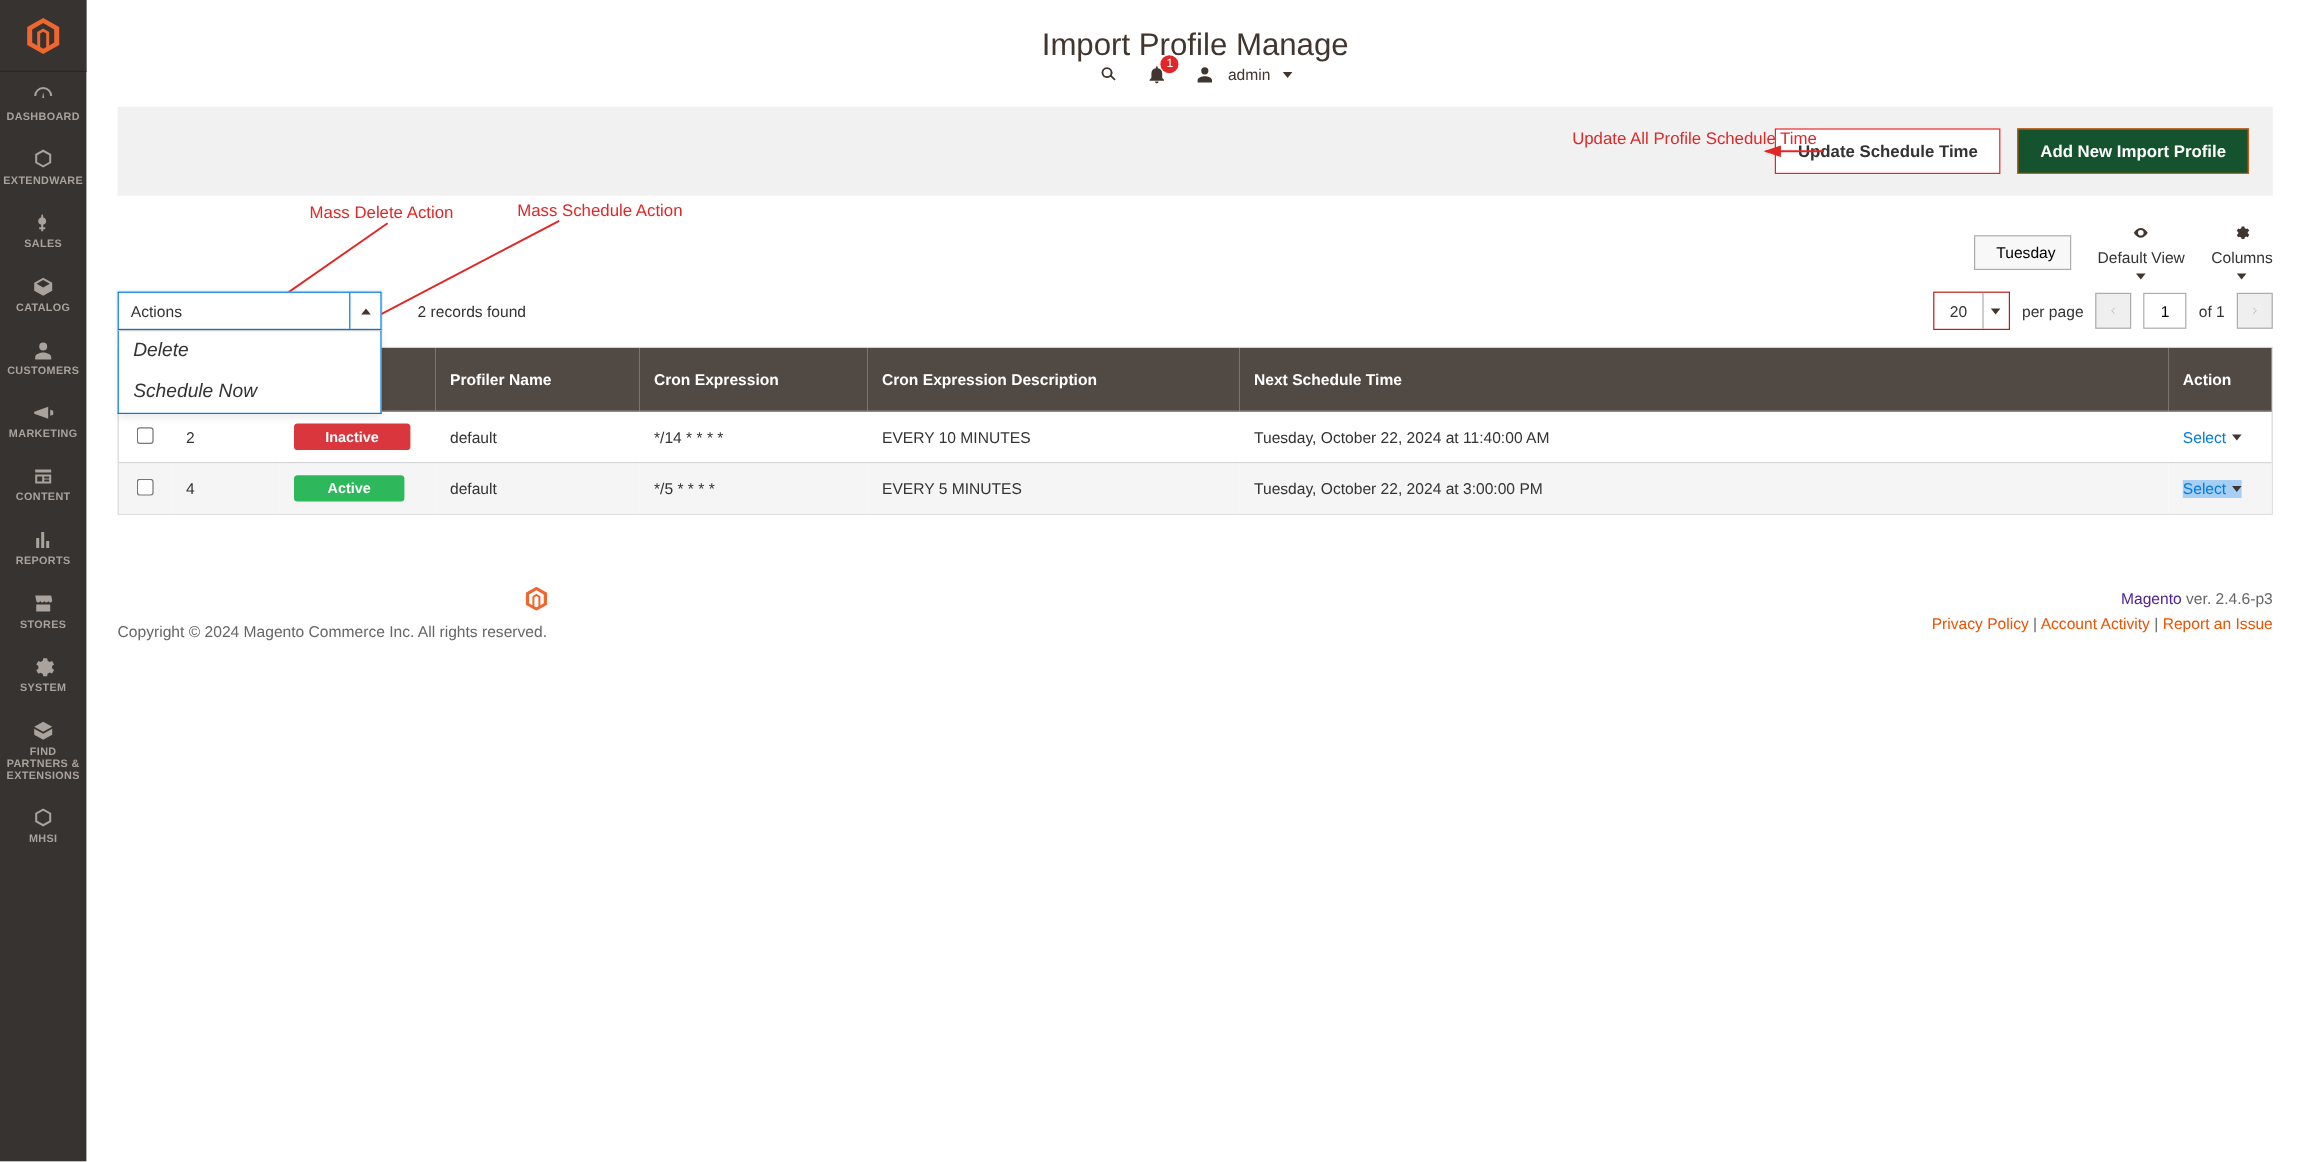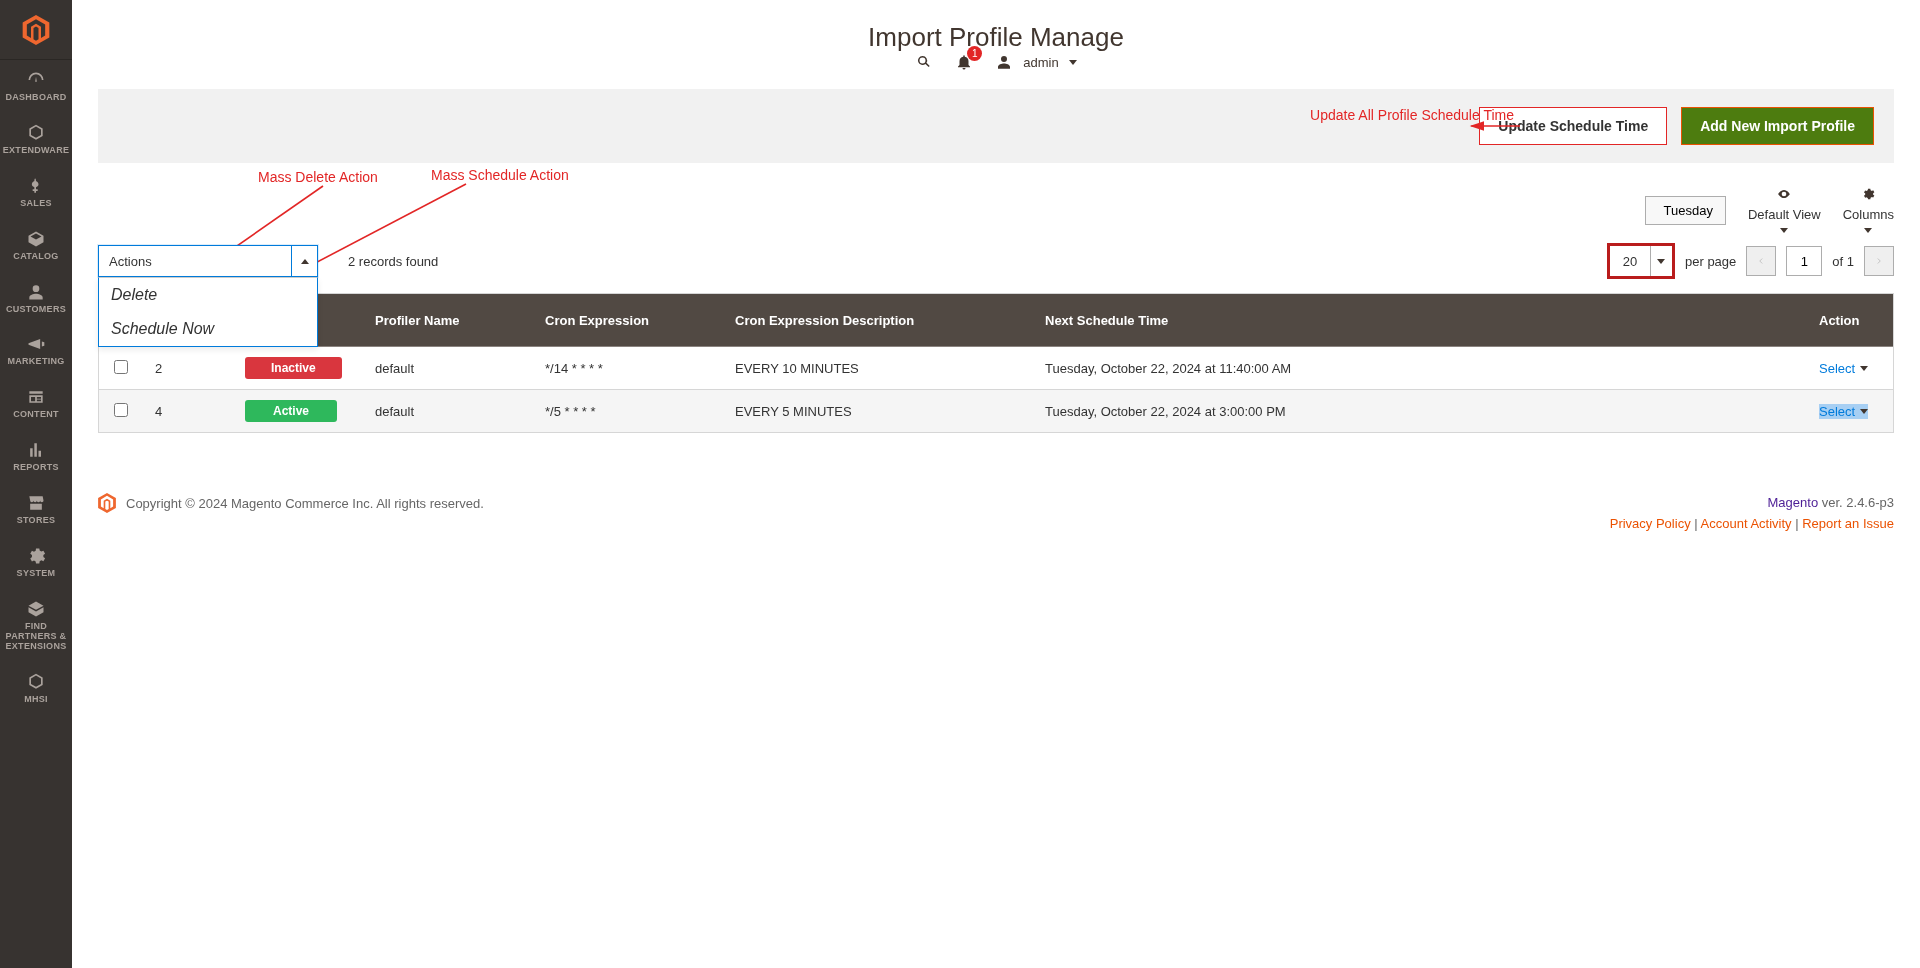--- a/index.html
+++ b/index.html
@@ -22,21 +22,21 @@
   .page-title { font-size: 26px; font-weight: 400; color: #41362f; }
   .user-area { display: flex; align-items: center; gap: 22px; color: #41362f; }
   .user-area .icon-btn { cursor: pointer; display: flex; align-items: center; position: relative; }
   .user-area svg { width: 18px; height: 18px; fill: #41362f; }
   .notif-badge { position: absolute; top: -7px; right: -9px; background: #e22626; color: #fff; font-size: 10px; min-width: 15px; height: 15px; border-radius: 8px; display: flex; align-items: center; justify-content: center; padding: 0 3px; }
   .admin-box { display: flex; align-items: center; gap: 10px; cursor: pointer; font-size: 13px; }
 
   
   .action-bar { background: #f1f1f1; margin: 0 26px; padding: 18px 20px; display: flex; align-items: center; justify-content: flex-end; gap: 14px; position: relative; }
   .btn { font-size: 14px; padding: 10px 18px; border: 1px solid #adadad; background: #fff; cursor: pointer; white-space: nowrap; }
-  .btn.primary { background: #4d7c0f; border-color: #eb5202; color: #fff; font-weight: 600; }
+  .btn.primary { background: #14532d; border-color: #eb5202; color: #fff; font-weight: 600; }
   .btn.secondary { background: #fff; color: #333; font-weight: 600; }
   .btn.highlight-border { border: 1px solid #e22626; }
 
   
   .annotation { position: absolute; color: #e22626; font-size: 14px; pointer-events: none; font-family: Arial, sans-serif; white-space: nowrap; text-shadow: 0 0 2px rgba(255,255,255,.6); }
   .annotation-overlay { position: absolute; inset: 0; pointer-events: none; overflow: visible; }
   .annotation-overlay line { stroke: #e22626; stroke-width: 1.6; }
   .annotation-overlay .arrowhead { fill: #e22626; }
 
   
@@ -50,21 +50,21 @@
   .grid-controls2 { margin: 10px 26px 0 26px; display: flex; align-items: center; justify-content: space-between; position: relative; }
   .actions-wrap { position: relative; width: 220px; }
   .actions-select { width: 220px; height: 32px; border: 1px solid #007bdb; background: #fff; display: flex; align-items: center; justify-content: space-between; padding: 0 10px; cursor: pointer; font-size: 13px; position: relative; box-shadow: 0 0 0 1px #007bdb22; }
   .actions-select .split { width: 26px; height: 100%; border-left: 1px solid #007bdb; display: flex; align-items: center; justify-content: center; margin-right: -10px; }
   .actions-select .caret-up { width: 0; height: 0; border-left: 4px solid transparent; border-right: 4px solid transparent; border-bottom: 5px solid #41362f; }
   .actions-menu { position: absolute; top: 32px; left: 0; width: 220px; background: #fff; border: 1px solid #007bdb; border-top: 1px solid #ccc; z-index: 10; box-shadow: 0 3px 6px rgba(0,0,0,.08); }
   .actions-menu .item { padding: 8px 12px; font-size: 16px; cursor: pointer; font-style: italic; }
   .records-found { margin-left: 30px; font-size: 13px; color: #333; }
 
   .paging { display: flex; align-items: center; gap: 10px; font-size: 13px; }
-  .page-size-sel { display: flex; border: 3px solid #b91c1c; }
+  .page-size-sel { display: flex; border: 1px solid #b91c1c; }
   .page-size-sel .val { width: 40px; height: 30px; display: flex; align-items: center; justify-content: center; }
   .page-size-sel .dd { width: 22px; height: 30px; border-left: 1px solid #adadad; display: flex; align-items: center; justify-content: center; cursor: pointer; }
   .pg-btn { width: 30px; height: 30px; border: 1px solid #adadad; background: #f8f8f8; display: flex; align-items: center; justify-content: center; cursor: pointer; }
   .pg-btn.disabled { background: #efefef; color: #bbb; cursor: default; }
   .pg-input { width: 36px; height: 30px; border: 1px solid #adadad; text-align: center; font-size: 13px; }
 
   
   .grid { margin: 14px 26px 0 26px; border: 1px solid #d6d6d6; }
   .grid table { width: 100%; border-collapse: collapse; table-layout: fixed; }
   .grid thead th { background: #514943; color: #fff; font-weight: 600; font-size: 13px; text-align: left; padding: 10px 12px; border-bottom: 1px solid #8a837f; }
@@ -80,21 +80,21 @@
   .grid .col-act { width: 86px; text-align: left; }
   .status-pill { display: inline-block; min-width: 92px; text-align: center; padding: 4px 26px; border-radius: 3px; color: #fff; font-weight: 600; font-size: 12px; }
   .status-pill.inactive { background: #d9363e; }
   .status-pill.active { background: #2eb85c; }
   .select-act { color: #007bdb; cursor: pointer; display: inline-flex; align-items: center; gap: 5px; }
   .select-act.hl { background: #a7cff3; }
   input[type=checkbox] { width: 14px; height: 14px; }
 
   
   .footer { margin: 60px 26px 40px 26px; display: flex; justify-content: space-between; align-items: flex-start; font-size: 13px; color: #666; }
-  .footer-left { display: flex; align-items: center; gap: 10px; }
+  .footer-left { display: flex; align-items: flex-end; gap: 10px; flex-direction: column; }
   .footer-left svg { width: 18px; height: 20px; }
   .footer a { color: #eb5202; text-decoration: none; }
   .footer-right { text-align: right; line-height: 1.6; }
   .ver-strong { font-weight: 400; color: #4c1d95; }
 
   
   .hex { fill: #ef672f; }
 
   
   .anno-region { position: relative; margin: 0 26px; }

